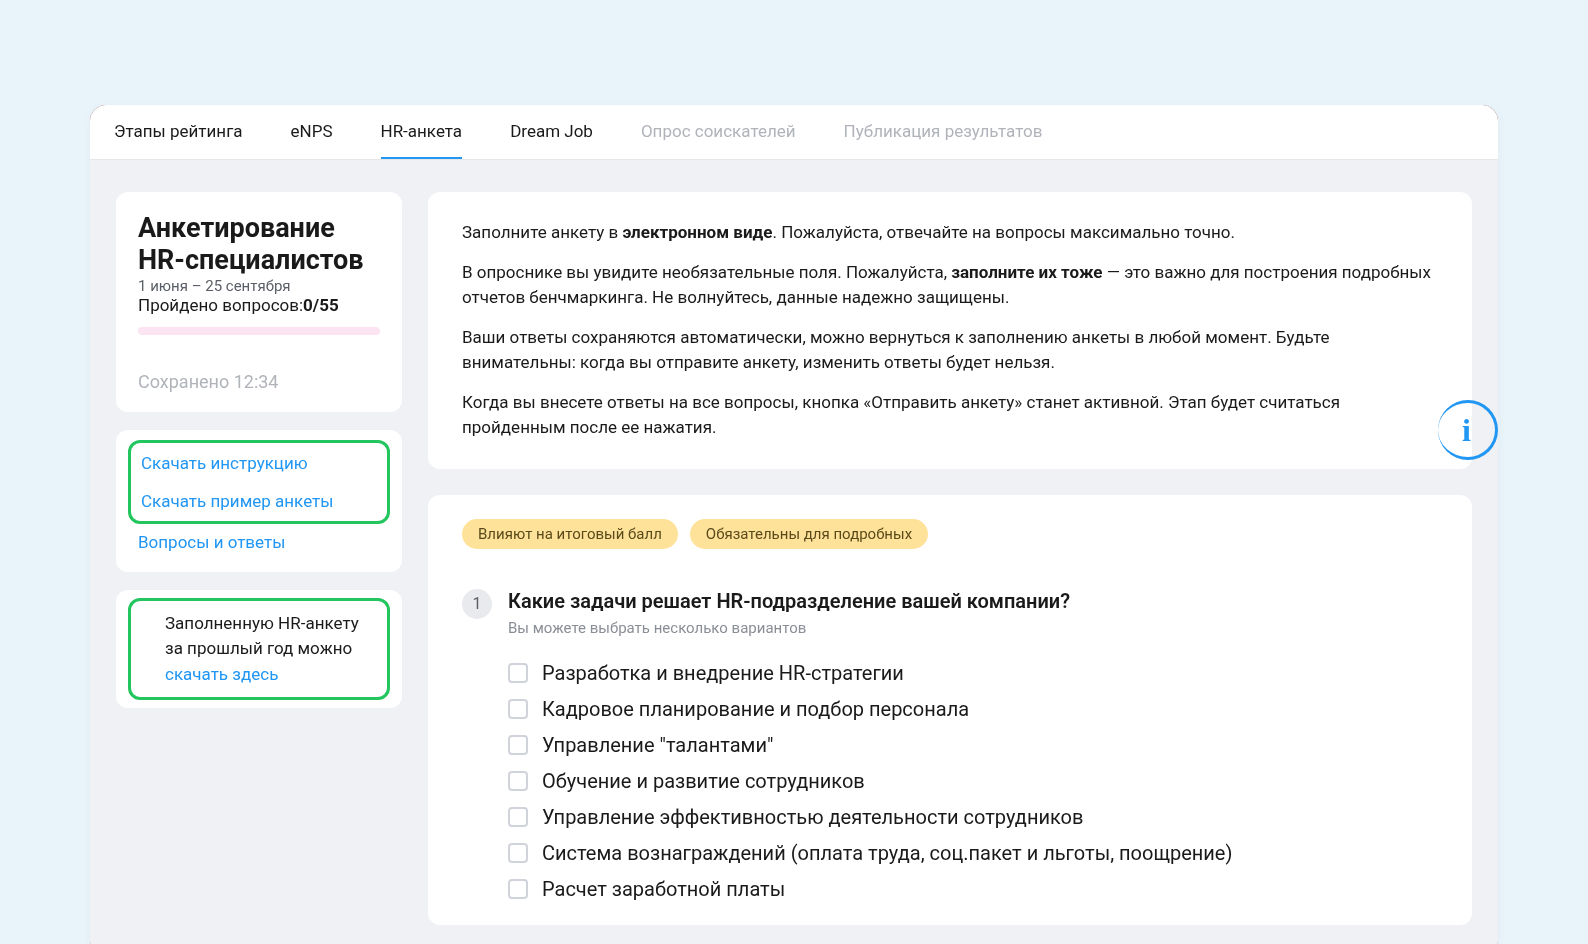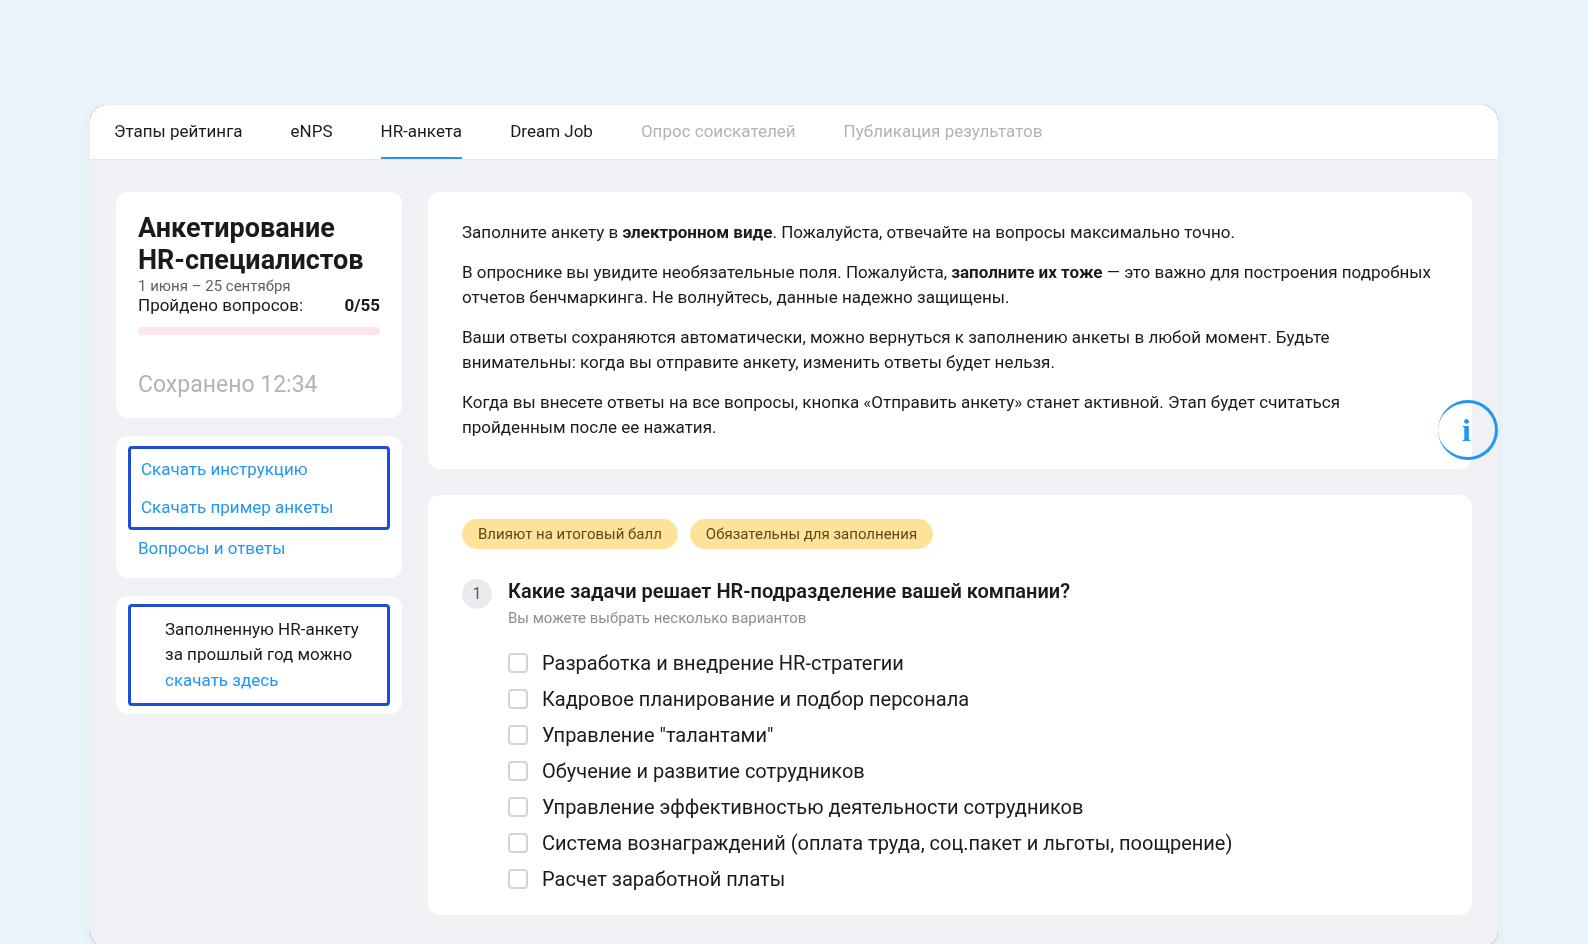--- a/index.html
+++ b/index.html
@@ -63,49 +63,48 @@
       font-weight: 700;
       line-height: 1.2;
       color: #1a1a1a;
     }
     .sidebar-dates {
       font-size: 15px;
       color: #5a5e66;
     }
     .progress-label {
       display: flex;
-      justify-content: space-between;
       font-size: 17px;
       color: #1a1a1a;
       margin-bottom: 12px;
     }
     .progress-count { font-weight: 700; }
     .progress-bar {
       height: 8px;
       background: #fce4f3;
       border-radius: 4px;
       margin-bottom: 36px;
     }
     .saved-text {
-      font-size: 23px;
+      font-size: 18px;
       color: #b0b4ba;
     }
     .link-list {
       display: flex;
       flex-direction: column;
       gap: 18px;
     }
     .link-item {
       color: #2196f3;
       font-size: 17px;
       cursor: pointer;
     }
     .highlight-box {
-      border: 3px solid #1d4ed8;
-      border-radius: 4px;
+      border: 3px solid #22c55e;
+      border-radius: 12px;
       padding: 10px 10px;
       margin: -10px -10px;
     }
     .prev-year-card {
       padding: 18px 22px;
     }
     .prev-year-text {
       font-size: 17px;
       color: #1a1a1a;
       line-height: 1.5;
@@ -135,21 +134,21 @@
     .info-card p:last-child { margin-bottom: 0; }
     .bold { font-weight: 700; }
     .question-card {
       background: #fff;
       border-radius: 12px;
       padding: 24px 34px;
     }
     .badges {
       display: flex;
       gap: 12px;
-      margin-bottom: 30px;
+      margin-bottom: 40px;
     }
     .badge {
       background: #ffe29a;
       color: #5a4a1a;
       padding: 6px 16px;
       border-radius: 18px;
       font-size: 15px;
     }
     .question-header {
       display: flex;
@@ -276,21 +275,21 @@
         <p>
           <span>В опроснике вы увидите необязательные поля. Пожалуйста, </span><span class="bold">заполните их тоже</span><span> — это важно для построения подробных отчетов бенчмаркинга. Не волнуйтесь, данные надежно защищены.</span>
         </p>
         <p>Ваши ответы сохраняются автоматически, можно вернуться к заполнению анкеты в любой момент. Будьте внимательны: когда вы отправите анкету, изменить ответы будет нельзя.</p>
         <p>Когда вы внесете ответы на все вопросы, кнопка «Отправить анкету» станет активной. Этап будет считаться пройденным после ее нажатия.</p>
       </div>
 
       <div class="question-card">
         <div class="badges">
           <div class="badge">Влияют на итоговый балл</div>
-          <div class="badge">Обязательны для заполнения</div>
+          <div class="badge">Обязательны для подробных</div>
         </div>
         <div class="question-header">
           <div class="question-number">1</div>
           <div class="question-text-block">
             <div class="question-title">Какие задачи решает HR-подразделение вашей компании?</div>
             <div class="question-hint">Вы можете выбрать несколько вариантов</div>
           </div>
         </div>
         <div class="options-list">
           <div class="option-row">

